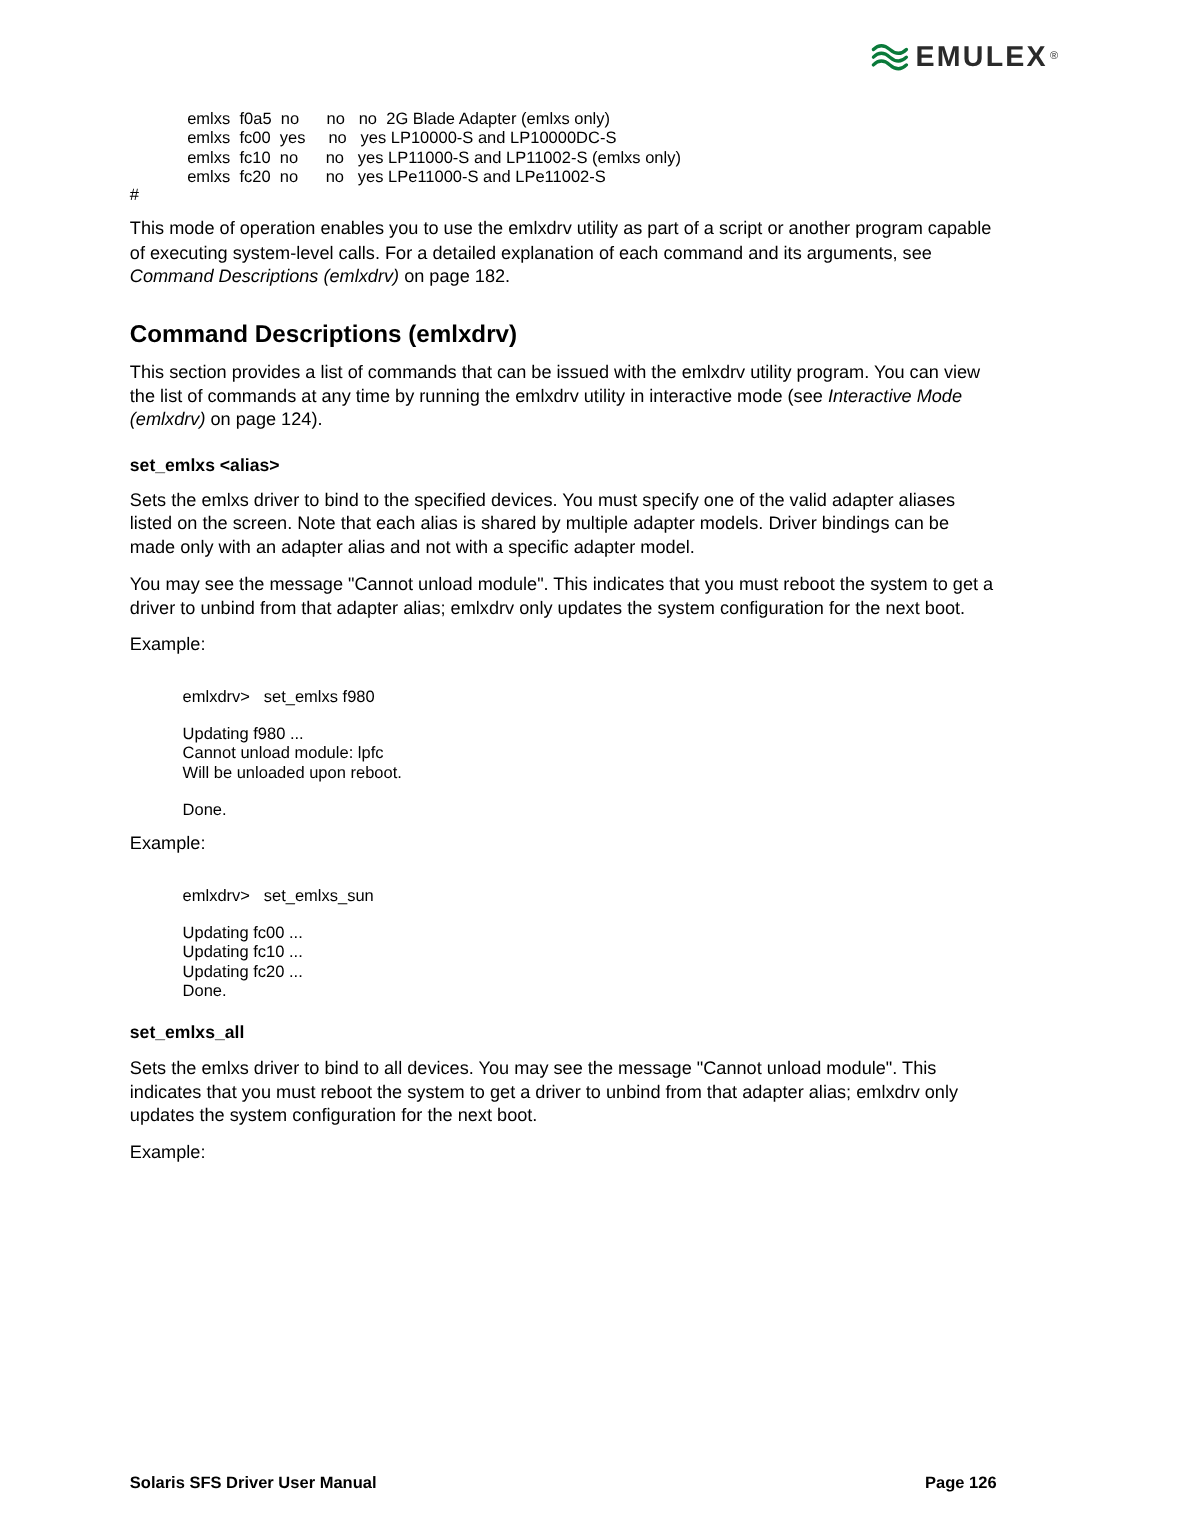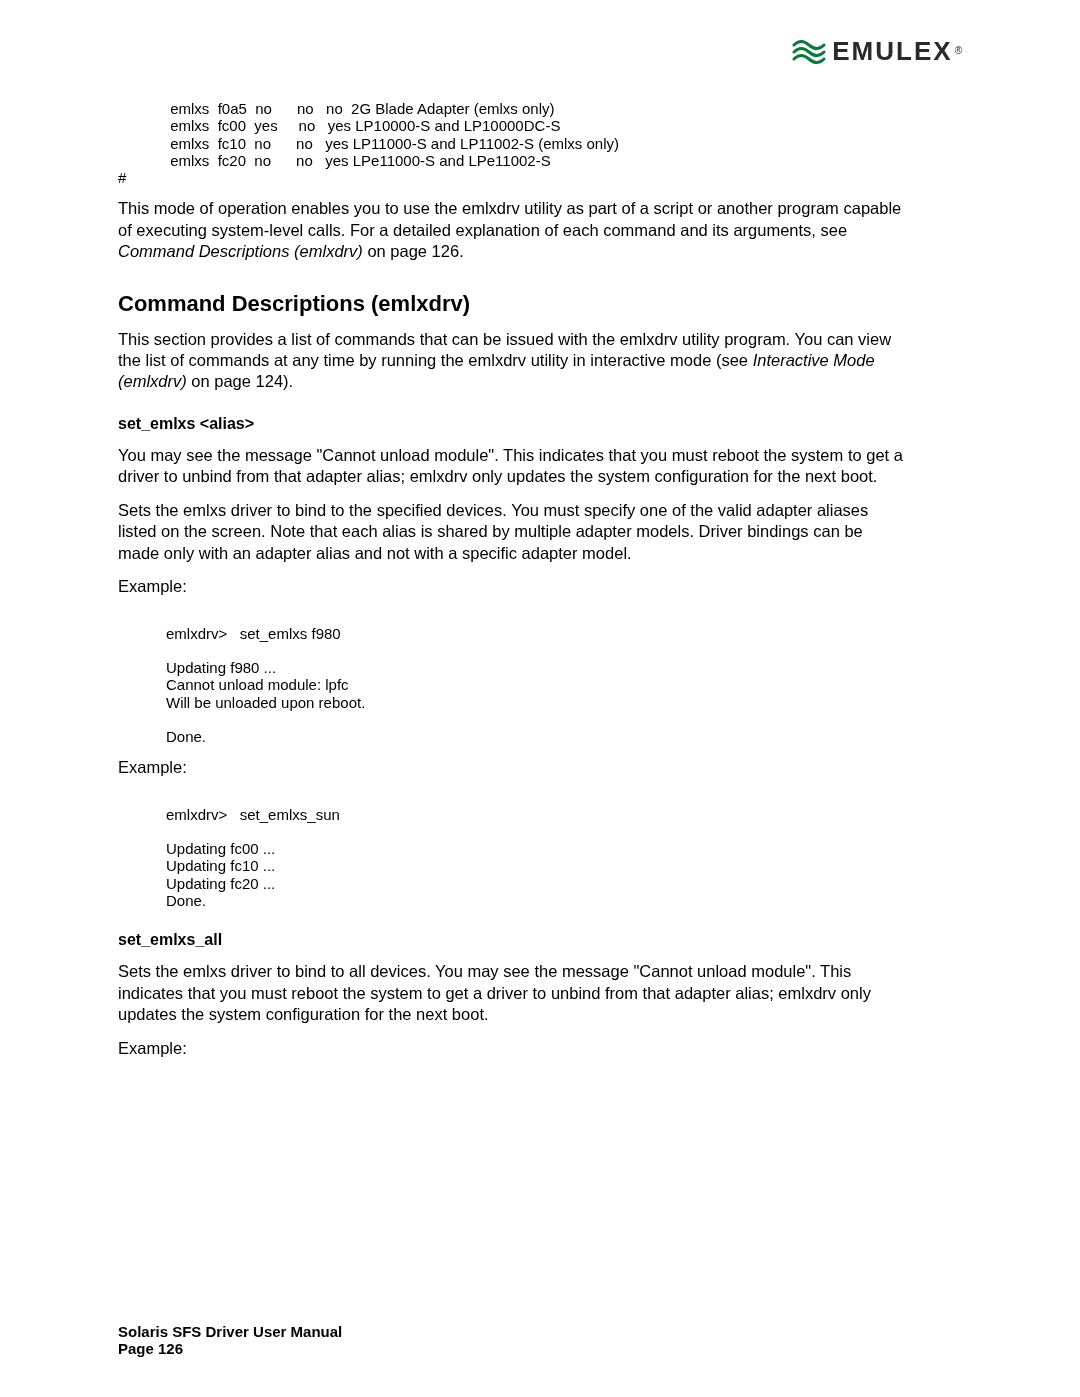--- a/index.html
+++ b/index.html
@@ -71,21 +71,20 @@
 
   .footer {
     position: absolute;
     bottom: 40px;
     left: 118px;
     right: 118px;
     display: flex;
     justify-content: space-between;
     font-size: 15px;
     font-weight: 700;
-    flex-direction: column;
   }
   .top-spacer { height: 60px; }
 </style>
 </head>
 <body>
 
 <div class="page">
 
   <div class="logo">
     <svg width="34" height="26" viewBox="0 0 34 26">
@@ -102,32 +101,32 @@
 
   <div class="top-spacer"></div>
 
   <pre class="code indent1"> emlxs  f0a5  no      no   no  2G Blade Adapter (emlxs only)
  emlxs  fc00  yes     no   yes LP10000-S and LP10000DC-S
  emlxs  fc10  no      no   yes LP11000-S and LP11002-S (emlxs only)
  emlxs  fc20  no      no   yes LPe11000-S and LPe11002-S</pre>
   <pre class="code hash">#</pre>
 
   <p class="body">
-    <span>This mode of operation enables you to use the emlxdrv utility as part of a script or another program capable of executing system-level calls. For a detailed explanation of each command and its arguments, see </span><span class="italic">Command Descriptions (emlxdrv)</span><span> on page 126.</span>
+    <span>This mode of operation enables you to use the emlxdrv utility as part of a script or another program capable of executing system-level calls. For a detailed explanation of each command and its arguments, see </span><span class="italic">Command Descriptions (emlxdrv)</span><span> on page 182.</span>
   </p>
 
   <h1 class="section">Command Descriptions (emlxdrv)</h1>
 
   <p class="body">
     <span>This section provides a list of commands that can be issued with the emlxdrv utility program. You can view the list of commands at any time by running the emlxdrv utility in interactive mode (see </span><span class="italic">Interactive Mode (emlxdrv)</span><span> on page 124).</span>
   </p>
 
   <h2 class="cmd">set_emlxs &lt;alias&gt;</h2>
+  <p class="body">Sets the emlxs driver to bind to the specified devices. You must specify one of the valid adapter aliases listed on the screen. Note that each alias is shared by multiple adapter models. Driver bindings can be made only with an adapter alias and not with a specific adapter model.</p>
   <p class="body">You may see the message "Cannot unload module". This indicates that you must reboot the system to get a driver to unbind from that adapter alias; emlxdrv only updates the system configuration for the next boot.</p>
-  <p class="body">Sets the emlxs driver to bind to the specified devices. You must specify one of the valid adapter aliases listed on the screen. Note that each alias is shared by multiple adapter models. Driver bindings can be made only with an adapter alias and not with a specific adapter model.</p>
   <p class="body">Example:</p>
   <pre class="code indent2">emlxdrv&gt;   set_emlxs f980
 
 Updating f980 ...
 Cannot unload module: lpfc
 Will be unloaded upon reboot.
 
 Done.</pre>
 
   <p class="body">Example:</p>

